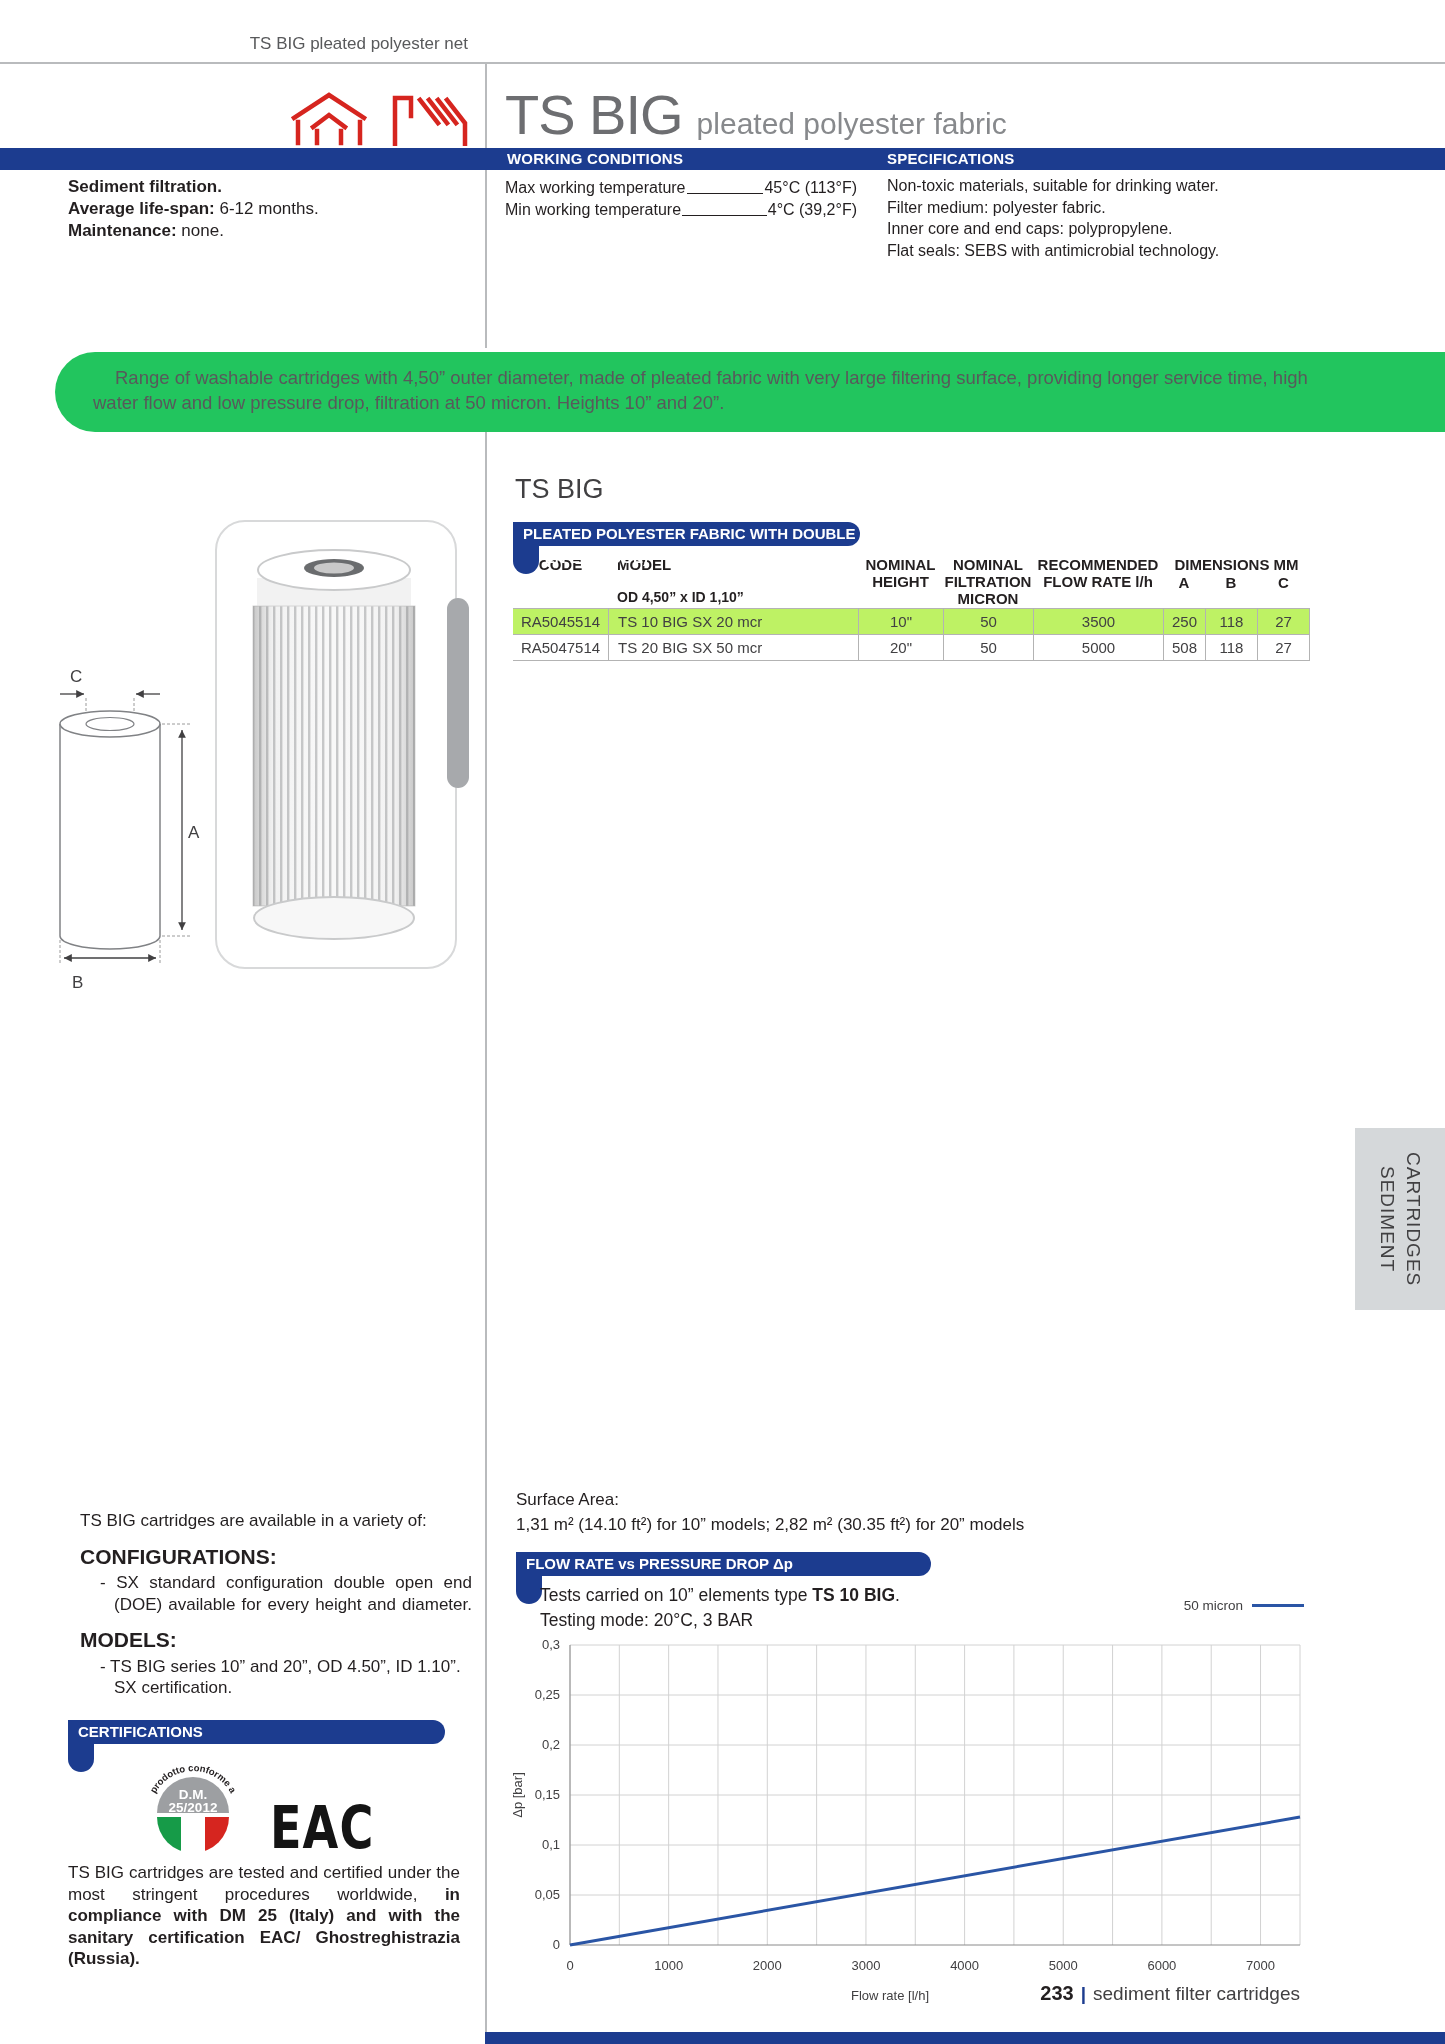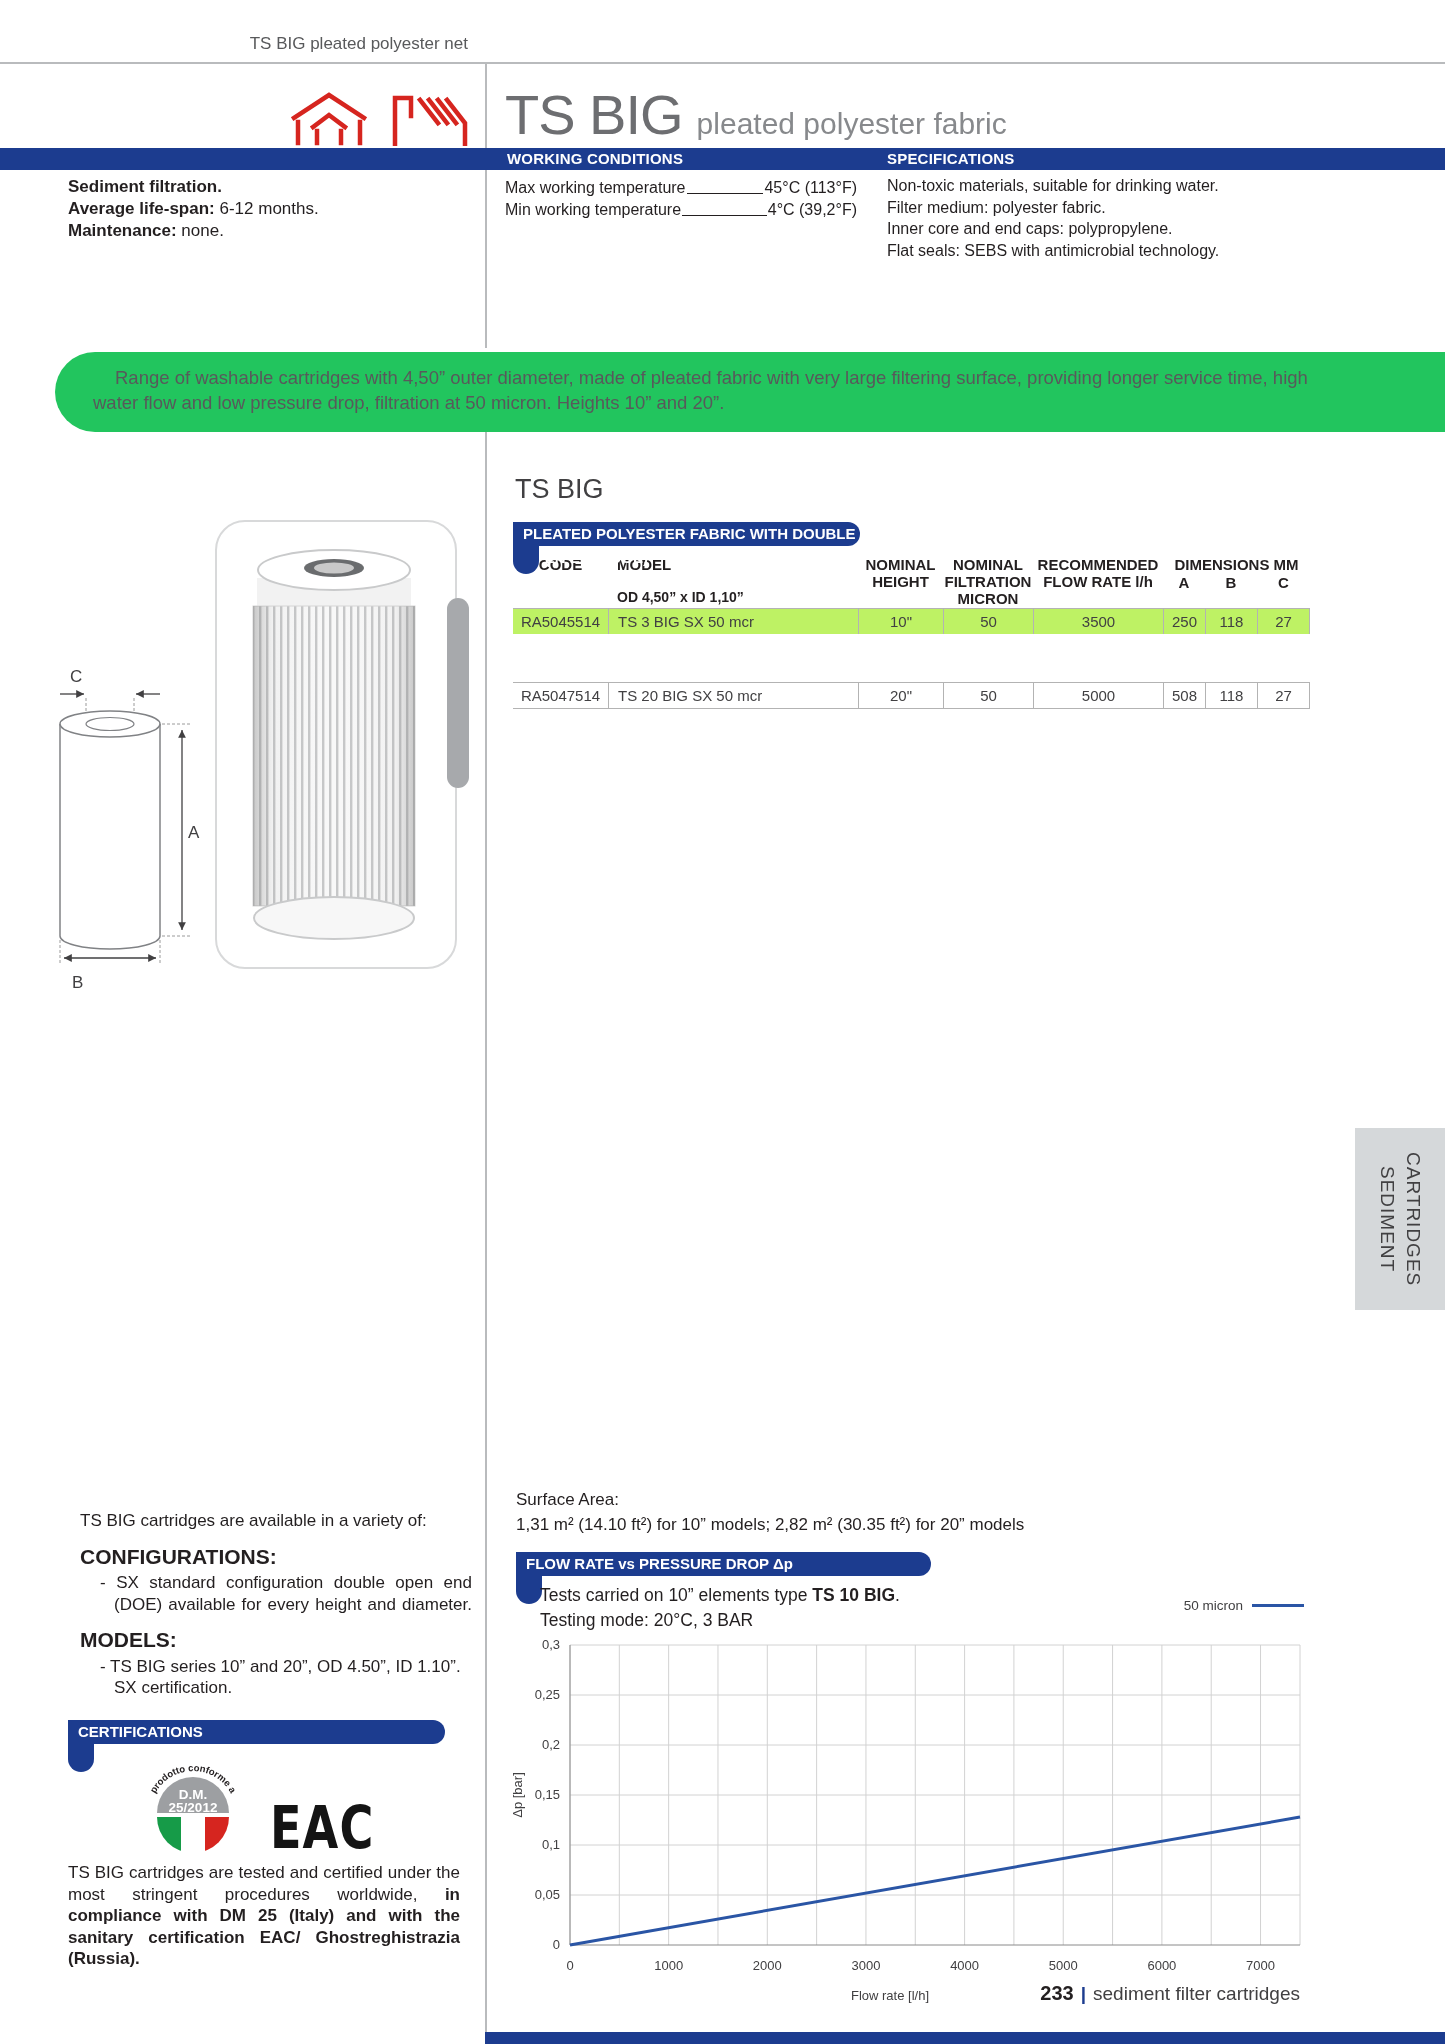--- a/index.html
+++ b/index.html
@@ -50,21 +50,21 @@
                 align-items:flex-start;text-align:left;padding:10px 0 2px 9px;box-sizing:border-box;}
   #tbl-head .c2 .size{font-size:14px;}
   #tbl-head .c3{width:85px;padding-top:10px;}
   #tbl-head .c4{width:90px;padding-top:10px;}
   #tbl-head .c5{width:130px;padding-top:10px;}
   #tbl-head .c6{width:147px;padding-top:10px;}
   #tbl-head .abc{display:flex;margin-top:1px;}
   #tbl-head .abc span{display:inline-block;}
   #tbl-head .abc .a{width:42px;} #tbl-head .abc .b{width:52px;} #tbl-head .abc .cc{width:53px;}
   .trow{display:flex;height:25px;align-items:stretch;font-size:15px;color:#414042;border-top:1px solid #b3b3b3;}
-  .trow:last-child{border-bottom:1px solid #b3b3b3;margin-top:48px;}
+  .trow:last-child{border-bottom:1px solid #b3b3b3;}
   .trow div{display:flex;align-items:center;justify-content:center;box-sizing:border-box;border-left:1px solid #b3b3b3;}
   .trow div:first-child{border-left:none;}
   .trow .c1{width:95px;} .trow .c2{width:250px;justify-content:flex-start;padding-left:9px;}
   .trow .c3{width:85px;} .trow .c4{width:90px;} .trow .c5{width:130px;}
   .trow .ca{width:42px;} .trow .cb{width:52px;} .trow .cc{width:53px;border-right:1px solid #b3b3b3;}
   .trow.alt{background:#bef264;}
 
   #side-tab{left:1355px;top:1128px;width:90px;height:182px;background:#d5d8da;display:flex;align-items:center;justify-content:center;}
   #side-tab .vtxt{writing-mode:vertical-lr;font-size:19px;letter-spacing:1px;color:#414042;line-height:26px;text-align:center;}
 
@@ -244,21 +244,21 @@
         <div>DIMENSIONS MM</div>
         <div class="abc">
           <span class="a">A</span>
           <span class="b">B</span>
           <span class="cc">C</span>
         </div>
       </div>
     </div>
     <div class="trow alt">
       <div class="c1">RA5045514</div>
-      <div class="c2">TS 3 BIG SX 50 mcr</div>
+      <div class="c2">TS 10 BIG SX 20 mcr</div>
       <div class="c3">10"</div>
       <div class="c4">50</div>
       <div class="c5">3500</div>
       <div class="ca">250</div>
       <div class="cb">118</div>
       <div class="cc">27</div>
     </div>
     <div class="trow">
       <div class="c1">RA5047514</div>
       <div class="c2">TS 20 BIG SX 50 mcr</div>

